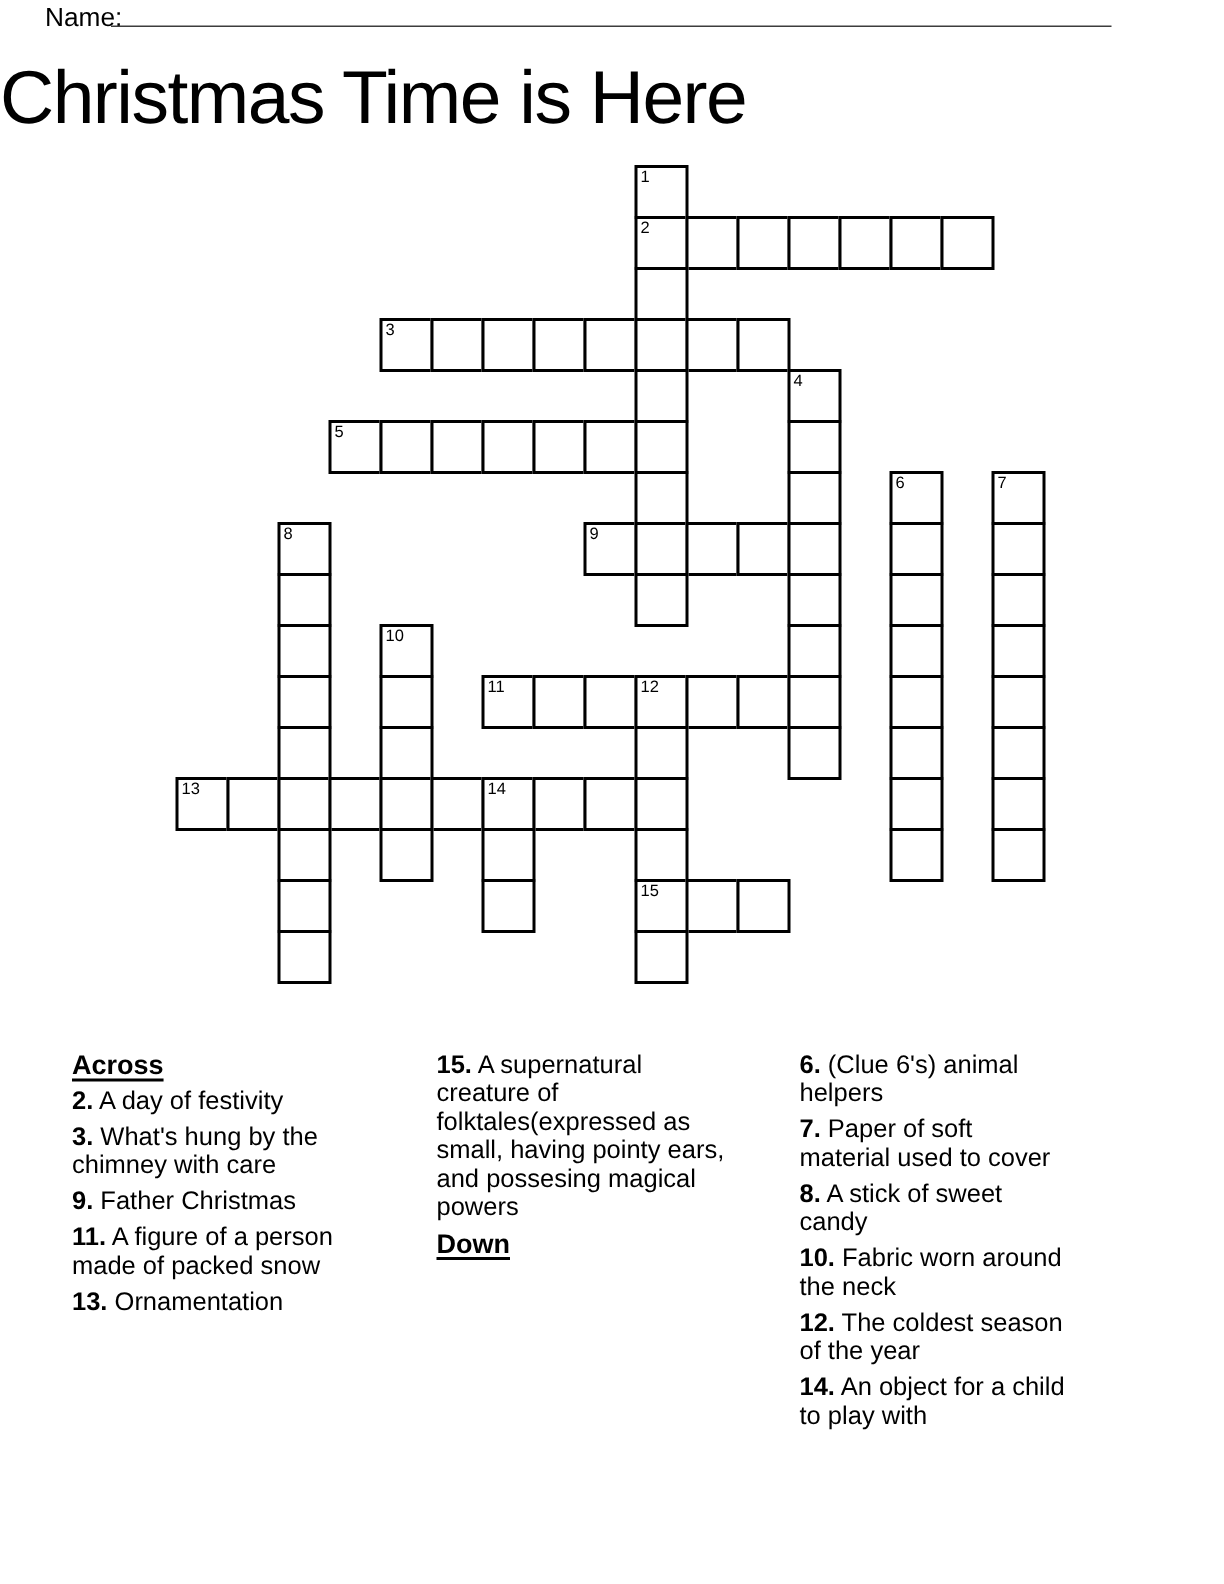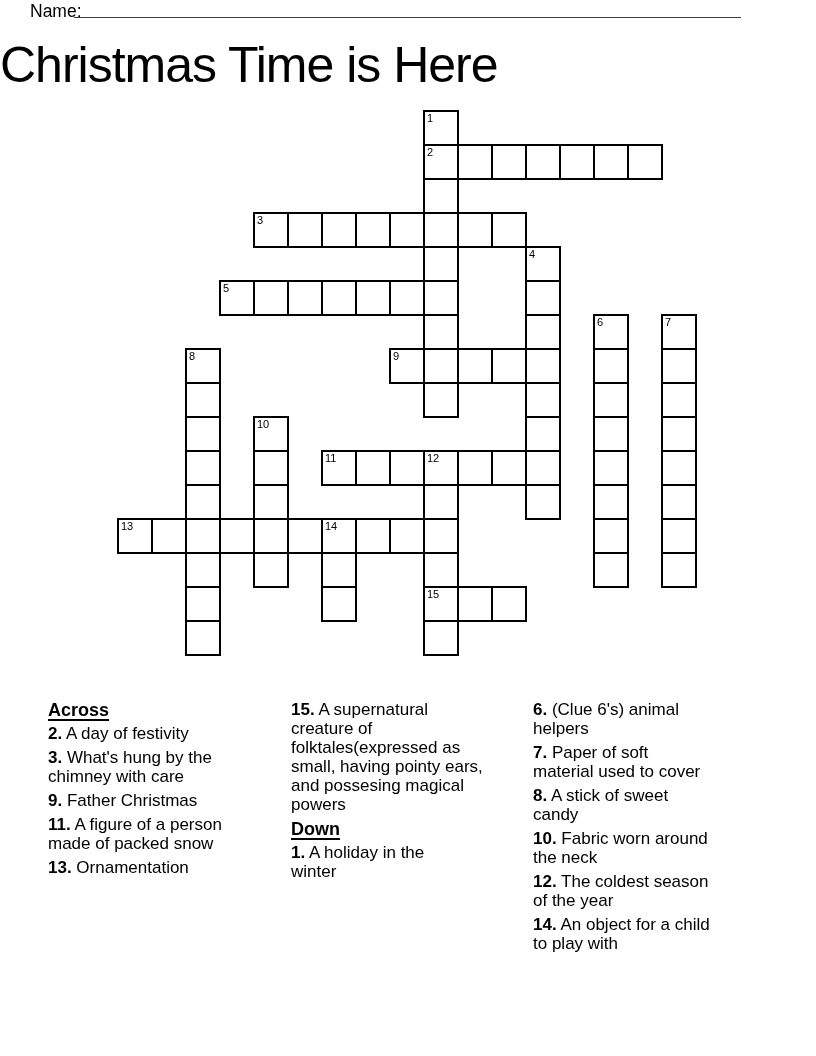--- a/index.html
+++ b/index.html
@@ -174,22 +174,20 @@
         <div class="clue"><b>13.</b><span> Ornamentation</span></div>
       </div>
     <div class="clue-col" style="left:291px; width:238px;">
         <div class="clue"><b>15.</b><span> A supernatural
 creature of
 folktales(expressed as
 small, having pointy ears,
 and possesing magical
 powers</span></div>
         <div class="clue-heading">Down</div>
-        <div class="clue"><b>1.</b><span> A holiday in the
-winter</span></div>
       </div>
     <div class="clue-col" style="left:533px; width:218px;">
         <div class="clue"><b>6.</b><span> (Clue 6's) animal
 helpers</span></div>
         <div class="clue"><b>7.</b><span> Paper of soft
 material used to cover</span></div>
         <div class="clue"><b>8.</b><span> A stick of sweet
 candy</span></div>
         <div class="clue"><b>10.</b><span> Fabric worn around
 the neck</span></div>

